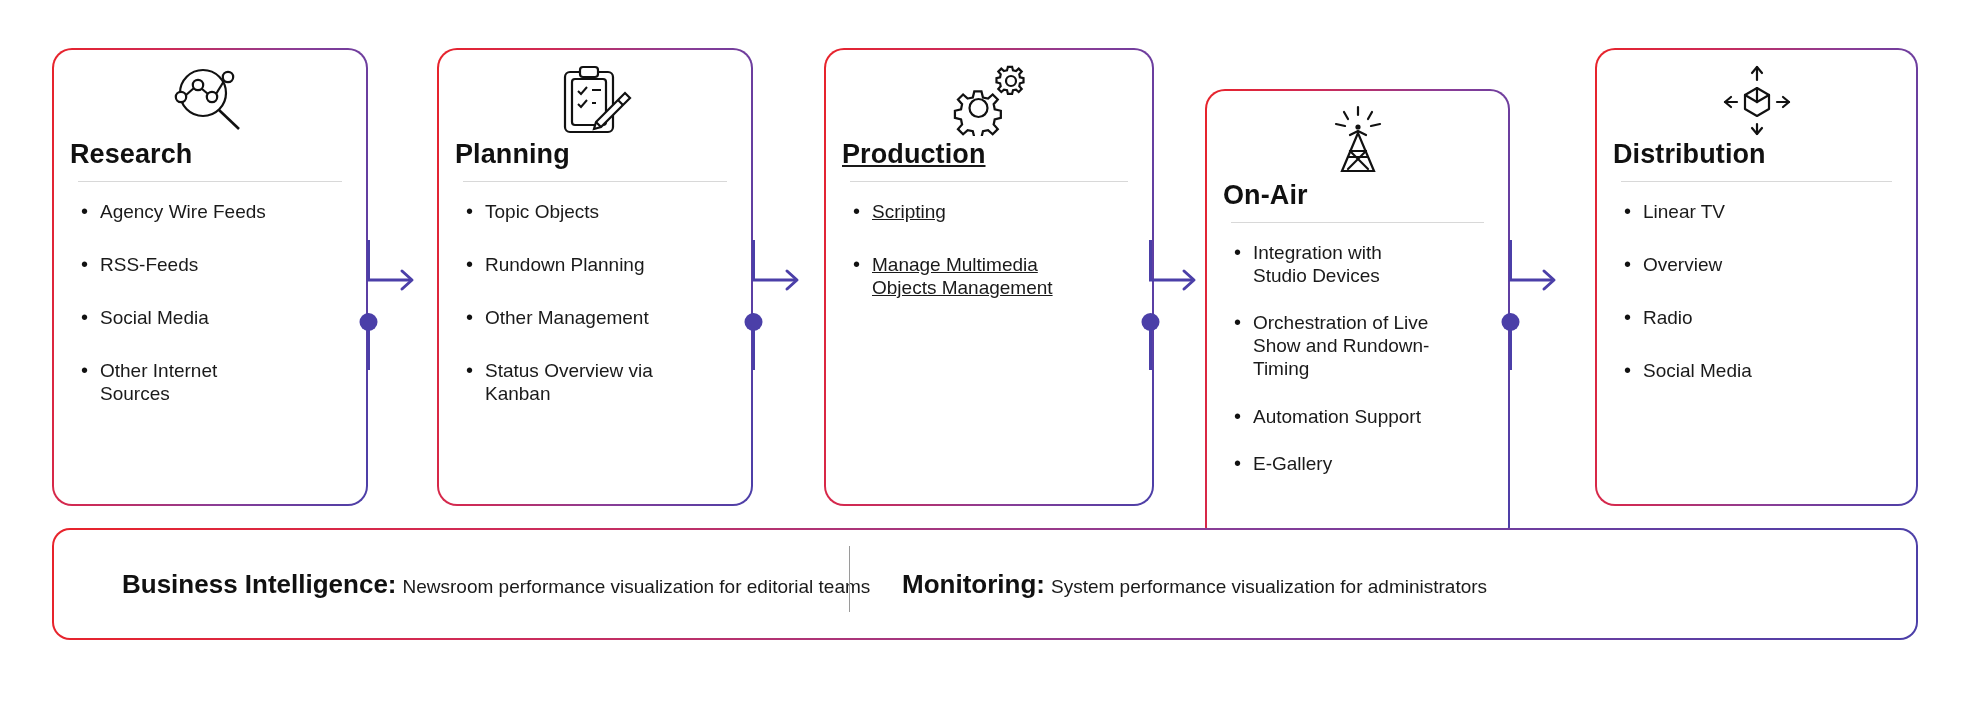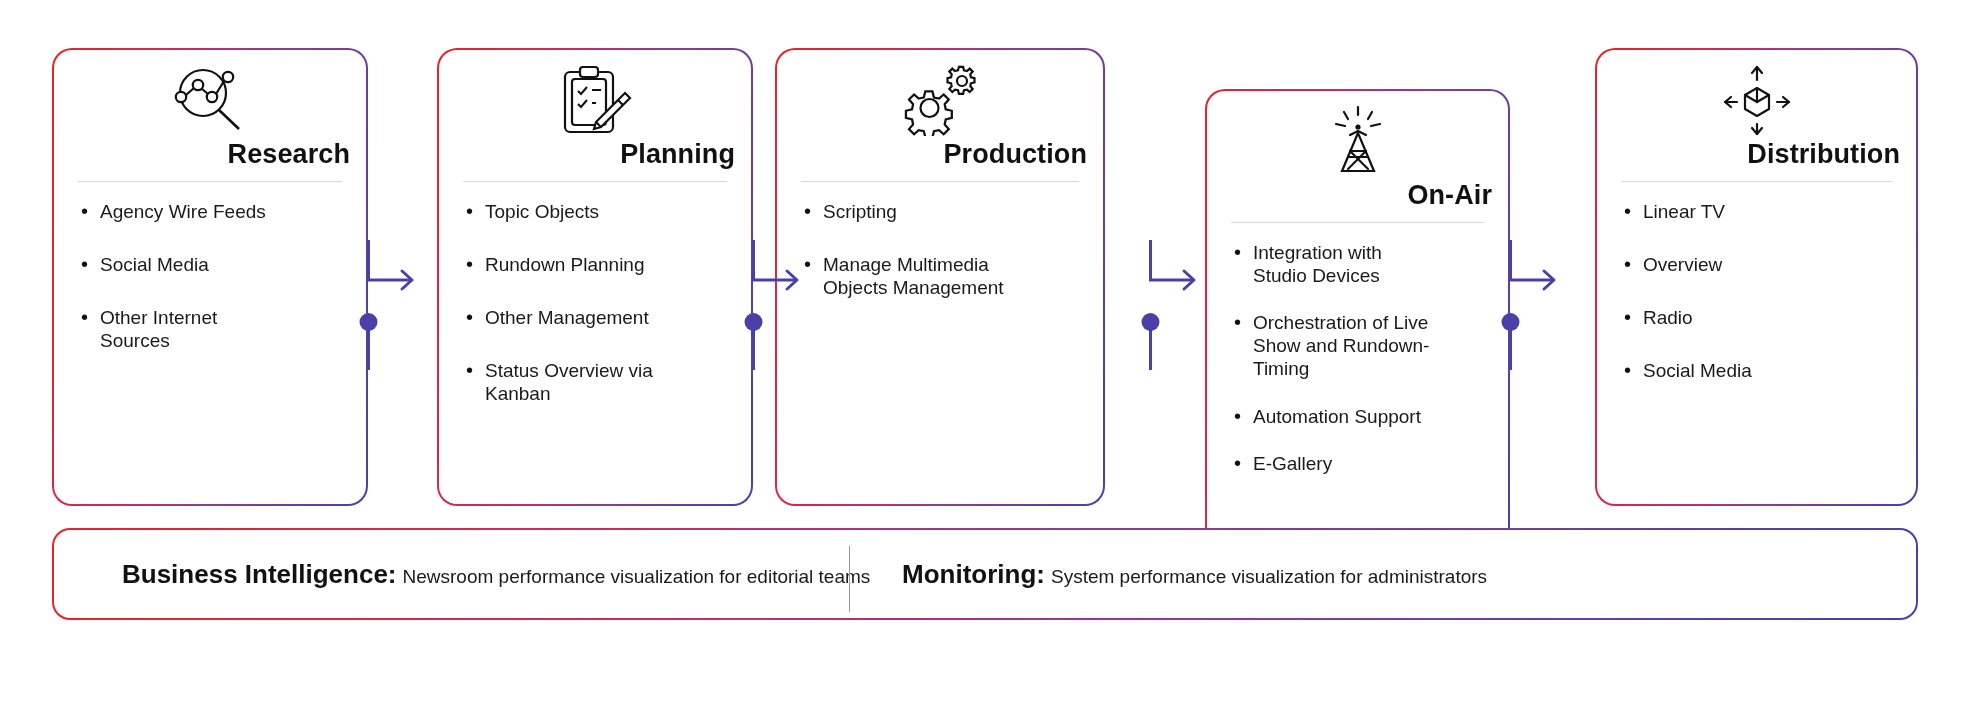--- a/index.html
+++ b/index.html
@@ -51,21 +51,21 @@
   .card-icon {
     height: 72px;
     margin-top: 14px;
     display: flex;
     align-items: center;
     justify-content: center;
   }
   .card-icon svg { display: block; }
 
   .card-title {
-    text-align: right;
+    text-align: left;
     font-size: 27px;
     font-weight: bold;
     letter-spacing: 0.1px;
     color: #111111;
     margin-top: 4px;
     line-height: 1.1;
   }
 
   .card-divider {
     height: 1px;
@@ -102,21 +102,21 @@
     position: absolute;
     pointer-events: none;
   }
 
   
   #bottom-bar {
     position: absolute;
     left: 52px;
     top: 528px;
     width: 1866px;
-    height: 92px;
+    height: 112px;
     box-sizing: border-box;
     border-radius: 18px;
     border: 2.5px solid transparent;
     background-image:
       linear-gradient(#ffffff, #ffffff),
       linear-gradient(100deg, #e8232a 0%, #cf2b58 24%, #8b3d96 60%, #4b3fa8 100%);
     background-origin: border-box;
     background-clip: padding-box, border-box;
   }
   #bottom-bar .bar-content {
@@ -168,20 +168,21 @@
           <circle cx="14" cy="32" r="5.2" fill="#fff"></circle>
           <line x1="19" y1="30" x2="27" y2="23"></line>
           <line x1="35" y1="24" x2="41" y2="29"></line>
           <line x1="49" y1="29" x2="57" y2="16"></line>
         </svg>
       </div>
       <div class="card-title">Research</div>
       <div class="card-divider"></div>
       <ul class="card-list">
         <li>Agency Wire Feeds</li>
+        <li>RSS-Feeds</li>
         <li>Social Media</li>
         <li style="white-space:pre-line">Other Internet
 Sources</li>
       </ul>
     </div>
   </div>
 
   <div class="card" id="card-planning" style="left:437px; width:316px;">
     <div class="card-inner">
       <div class="card-icon">
@@ -203,21 +204,21 @@
       <ul class="card-list">
         <li>Topic Objects</li>
         <li>Rundown Planning</li>
         <li>Other Management</li>
         <li style="white-space:pre-line">Status Overview via
 Kanban</li>
       </ul>
     </div>
   </div>
 
-  <div class="card" id="card-production" style="left:775px; width:330px;">
+  <div class="card" id="card-production" style="left:824px; width:330px;text-decoration:underline;">
     <div class="card-inner">
       <div class="card-icon">
         <svg width="84" height="72" viewBox="0 0 84 72" fill="none" stroke="#111" stroke-width="2.2">
           <path d="M34 26 l5 -1 1.5 -6 7 0 1.5 6 5 1 4.5 -4 5 5 -4 4.5 1 5 6 1.5 0 7 -6 1.5 -1 5 4 4.5 -5 5 -4.5 -4 -5 1 -1.5 6 -7 0 -1.5 -6 -5 -1 -4.5 4 -5 -5 4 -4.5 -1 -5 -6 -1.5 0 -7 6 -1.5 1 -5 -4 -4.5 5 -5 z" transform="translate(-14,8) scale(1.02)"></path>
           <circle cx="31.5" cy="44" r="9"></circle>
           <path d="M62 5 l3 -0.6 0.9 -3.6 4.2 0 0.9 3.6 3 0.6 2.7 -2.4 3 3 -2.4 2.7 0.6 3 3.6 0.9 0 4.2 -3.6 0.9 -0.6 3 2.4 2.7 -3 3 -2.7 -2.4 -3 0.6 -0.9 3.6 -4.2 0 -0.9 -3.6 -3 -0.6 -2.7 2.4 -3 -3 2.4 -2.7 -0.6 -3 -3.6 -0.9 0 -4.2 3.6 -0.9 0.6 -3 -2.4 -2.7 3 -3 z" transform="translate(-5,2)"></path>
           <circle cx="64" cy="17" r="5"></circle>
         </svg>
       </div>
       <div class="card-title">Production</div>

